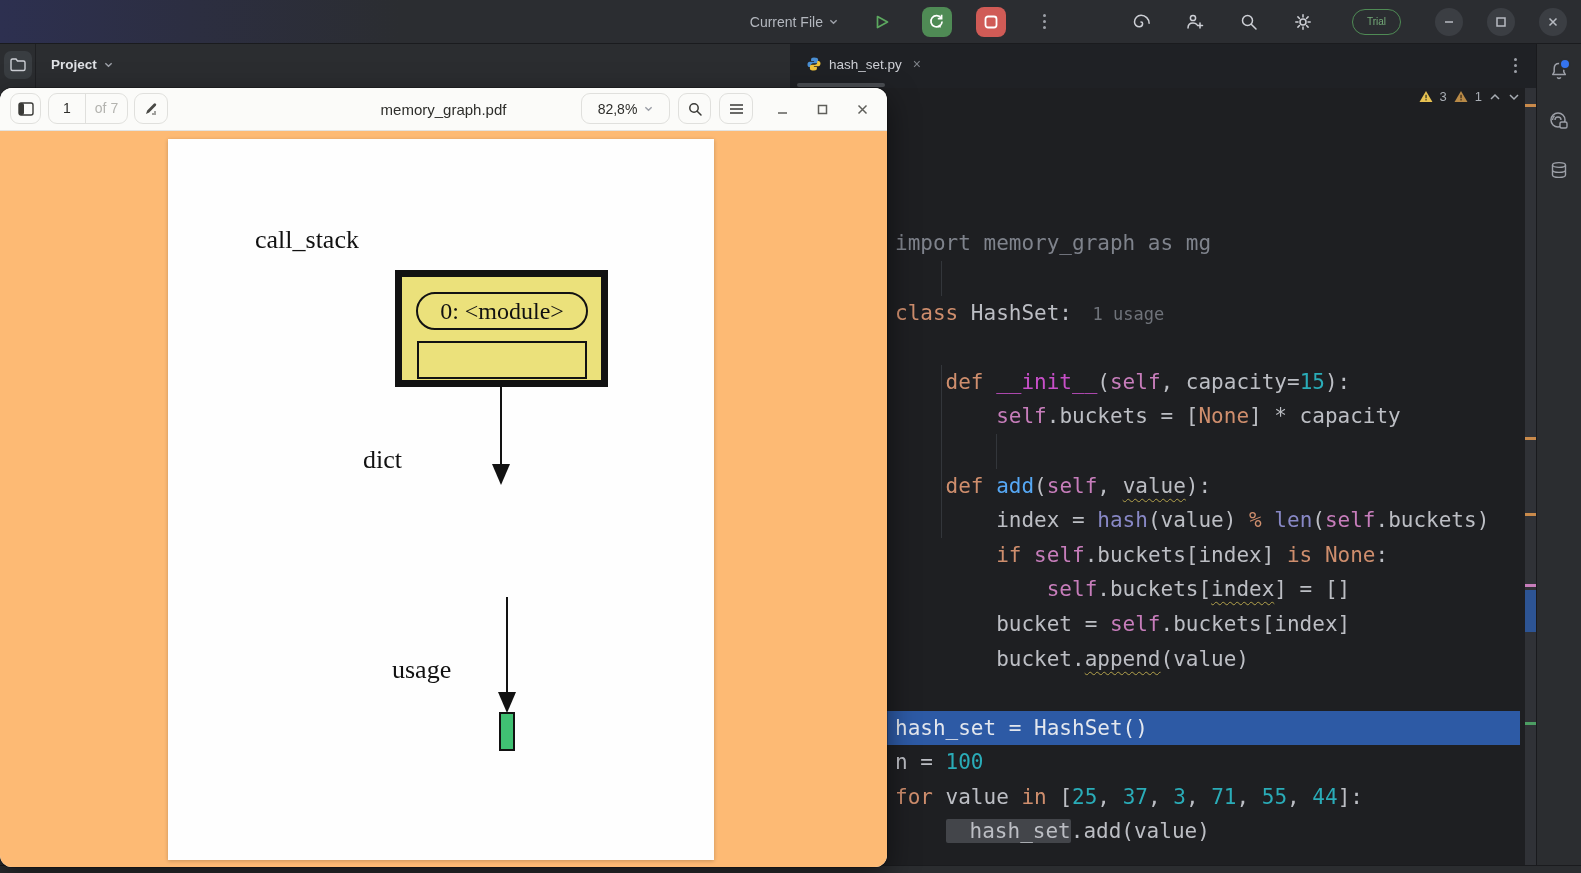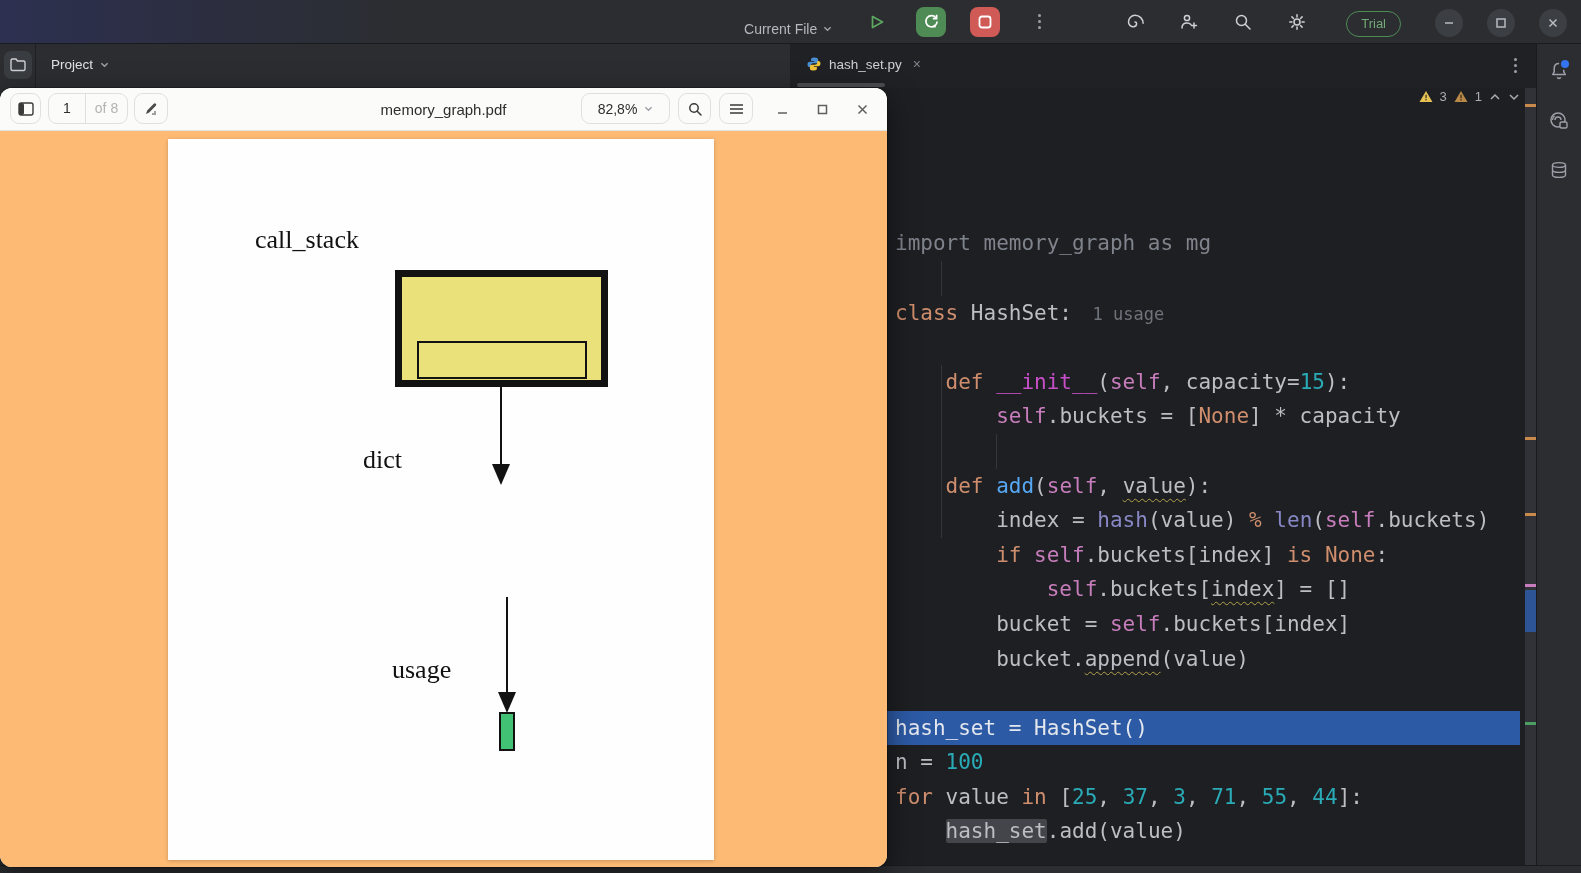--- a/index.html
+++ b/index.html
@@ -14,57 +14,57 @@
   .pc-logo{width:22px;height:22px;border:2px solid #21D789;border-radius:3px;background:#0b0b0e;
     color:#fff;font-size:8px;font-weight:bold;display:flex;align-items:flex-start;justify-content:flex-start;
     padding:2px 0 0 2px;box-sizing:border-box;letter-spacing:0;}
   .burger{width:34px;height:34px;border-radius:6px;display:flex;flex-direction:column;justify-content:center;gap:4px;align-items:center;}
   .burger i{display:block;width:18px;height:2px;background:#CED0D6;border-radius:1px;}
   .proj-widget,.branch-widget{display:flex;align-items:center;gap:7px;color:#DFE1E5;font-size:14px;padding:4px 6px;border-radius:6px;}
   .t-avatar{width:23px;height:23px;border-radius:6px;background:linear-gradient(135deg,#6F5CF0,#4670E8);
     color:#fff;font-size:13px;font-weight:bold;display:flex;align-items:center;justify-content:center;}
   .chev{width:9px;height:9px;flex:none;}
   .chev path{stroke:#9DA0A8;stroke-width:1.6;fill:none;}
-  .tb-right{margin-left:auto;display:flex;align-items:flex-end;gap:24px;padding-right:14px;}
+  .tb-right{margin-left:auto;display:flex;align-items:center;gap:24px;padding-right:14px;}
   .runcfg{color:#B4B8BF;font-size:14px;display:flex;align-items:center;gap:6px;margin-right:6px;}
   .icon-btn{width:30px;height:30px;border-radius:6px;display:flex;align-items:center;justify-content:center;}
   .sq-btn{width:30px;height:30px;border-radius:8px;display:flex;align-items:center;justify-content:center;}
   .run-green{background:var(--run-green);}
   .stop-red{background:var(--stop-red);}
   .kebab{display:flex;flex-direction:column;gap:3px;align-items:center;width:18px;}
   .kebab i{width:3px;height:3px;border-radius:50%;background:#9DA0A8;}
-  .trial-pill{height:24px;border:1.5px solid #4F8B55;border-radius:13px;color:#73A877;font-size:13px;
+  .trial-pill{height:24px;border:1.5px solid #4F8B55;border-radius:13px;color:#73A877;font-size:10px;
     display:flex;align-items:center;padding:0 14px;margin:0 10px;}
   .win-circle{width:28px;height:28px;border-radius:50%;background:#3B3E43;display:flex;align-items:center;justify-content:center;}
   
   .leftstrip{position:absolute;left:0;top:44px;width:36px;height:822px;background:#2b2d30;border-right:1px solid #1f2023;box-sizing:border-box;}
   .folder-btn{width:28px;height:28px;margin:7px auto;border-radius:7px;background:#393D41;display:flex;align-items:center;justify-content:center;}
   .proj-panel{position:absolute;left:36px;top:44px;width:754px;height:822px;background:#2b2d30;}
-  .proj-head{display:flex;align-items:center;gap:7px;color:#DFE1E5;font-weight:normal;font-size:13.5px;padding:13px 0 0 15px;}
+  .proj-head{display:flex;align-items:center;gap:7px;color:#DFE1E5;font-weight:bold;font-size:13.5px;padding:13px 0 0 15px;}
   .tabbar{position:absolute;left:790px;top:44px;width:746px;height:44px;background:#1f2125;}
   .tab{position:absolute;left:6px;top:0;height:40px;display:flex;align-items:center;gap:7px;padding:0 10px;color:#CED0D6;font-size:13.5px;}
   .tab-close{color:#7F838A;font-size:14px;margin-left:4px;}
   .tabstrip-scroll{position:absolute;left:7px;bottom:1px;width:88px;height:4px;border-radius:2px;background:#4A4D52;}
   .tab-kebab{position:absolute;right:12px;top:14px;}
   .rightstripe{position:absolute;right:0;top:44px;width:45px;height:822px;background:#2b2d30;border-left:1px solid #191a1d;box-sizing:border-box;
     display:flex;flex-direction:column;align-items:center;gap:20px;padding-top:12px;}
   .stripe-btn{width:30px;height:30px;display:flex;align-items:center;justify-content:center;position:relative;}
   .bell-dot{position:absolute;right:3px;top:2px;width:8px;height:8px;border-radius:50%;background:#3574F0;border:2px solid #2b2d30;}
   
   .editor{position:absolute;left:790px;top:88px;width:730px;height:640px;font-family:"DejaVu Sans Mono","Liberation Mono",monospace;
     font-size:21px;line-height:34.6px;white-space:pre;}
   .code-line{height:34.6px;padding-left:105px;position:relative;}
   .code-line.sel{background:var(--selection);}
   .code-line.sel span{color:#E3E7EE;margin-top:8px;}
   .tok-kw{color:var(--tok-kw);} .tok-text{color:var(--tok-text);} .tok-gray{color:var(--tok-gray);}
   .tok-func{color:var(--tok-func);} .tok-magic{color:var(--tok-magic);} .tok-self{color:var(--tok-self);}
   .tok-num{color:var(--tok-num);} .tok-builtin{color:var(--tok-builtin);}
   .tok-inlay{color:#6F737A;font-size:17px;}
   .wavy{text-decoration:underline;text-decoration-style:wavy;text-decoration-color:#B3A24C;text-decoration-thickness:1.2px;text-underline-offset:5px;}
-  .occ{background:#43454A;border-radius:2px;}
+  .occ{background:#43454A;border-radius:2px;padding-left:24px;}
   .indent-guide{position:absolute;width:1px;background:#33363B;}
   .warn-widget{position:absolute;right:61px;top:89px;display:flex;align-items:center;gap:7px;color:#A8ADB4;font-size:13px;}
   .scroll-track{position:absolute;right:45px;top:88px;width:11px;height:778px;background:#303237;}
   .mark{position:absolute;width:11px;height:3px;}
   
   .pdfwin{position:absolute;left:0;top:88px;width:887px;height:779px;background:#F7F7F4;border-radius:12px;
     box-shadow:0 10px 30px rgba(0,0,0,.5),0 0 0 1px rgba(0,0,0,.25);overflow:hidden;}
   .pdf-titlebar{position:relative;height:42px;background:#FBFBF9;border-bottom:1px solid #E3E3E0;}
   .pdf-btn{position:absolute;top:5px;height:31px;background:#FBFBF9;border:1px solid #E0E0DD;border-radius:9px;
     display:flex;align-items:center;justify-content:center;color:#3A3A37;box-sizing:border-box;}
@@ -270,21 +270,21 @@
 <div class="pdfwin">
   <div class="pdf-titlebar">
     <div class="pdf-btn" style="left:10px;width:31px;">
       <svg width="16" height="14" viewBox="0 0 16 14">
         <rect x="1" y="1" width="14" height="12" rx="2" fill="none" stroke="#3A3A37" stroke-width="1.4"></rect>
         <rect x="1" y="1" width="5" height="12" rx="2" fill="#3A3A37"></rect>
       </svg>
     </div>
     <div class="pdf-btn pagenum">
       <span class="cur">1</span>
-      <span class="of">of 8</span>
+      <span class="of">of 7</span>
     </div>
     <div class="pdf-btn" style="left:134px;width:34px;">
       <svg width="16" height="16" viewBox="0 0 16 16">
         <path d="M3 13 L4.2 9.4 L10.8 2.8 a1.4 1.4 0 0 1 2 2 L6.2 11.4 Z" fill="#4a4a46"></path>
         <path d="M9 13 h4 M11 11 h2" stroke="#4a4a46" stroke-width="1.2"></path>
       </svg>
     </div>
     <div class="pdf-title">memory_graph.pdf</div>
     <div class="pdf-btn zoom-widget">
       <span>82,8%</span>
@@ -317,20 +317,21 @@
       <svg width="13" height="13" viewBox="0 0 13 13">
           <path d="M2.5 2.5 L10.5 10.5 M10.5 2.5 L2.5 10.5" stroke="#5F5F5B" stroke-width="1.5"></path>
         </svg>
     </div>
   </div>
   <div class="pdf-body">
     <div class="page">
       <div class="glabel" style="left:87px;top:86px;">call_stack</div>
 
       <div class="node n-yellow">
+        <div class="pill" style="left:14px;top:15px;width:172px;height:38px;">0: &lt;module&gt;</div>
         <div class="slot" style="left:15px;top:64px;width:170px;height:38px;"></div>
       </div>
 
       <div class="edge" style="left:332px;top:248px;height:77px;"></div>
       <div class="arrowhead" style="left:324px;top:325px;"></div>
       <div class="glabel" style="left:195px;top:306px;">dict</div>
 
 
       <div class="edge" style="left:338px;top:458px;height:97px;"></div>
       <div class="arrowhead" style="left:330px;top:553px;"></div>

